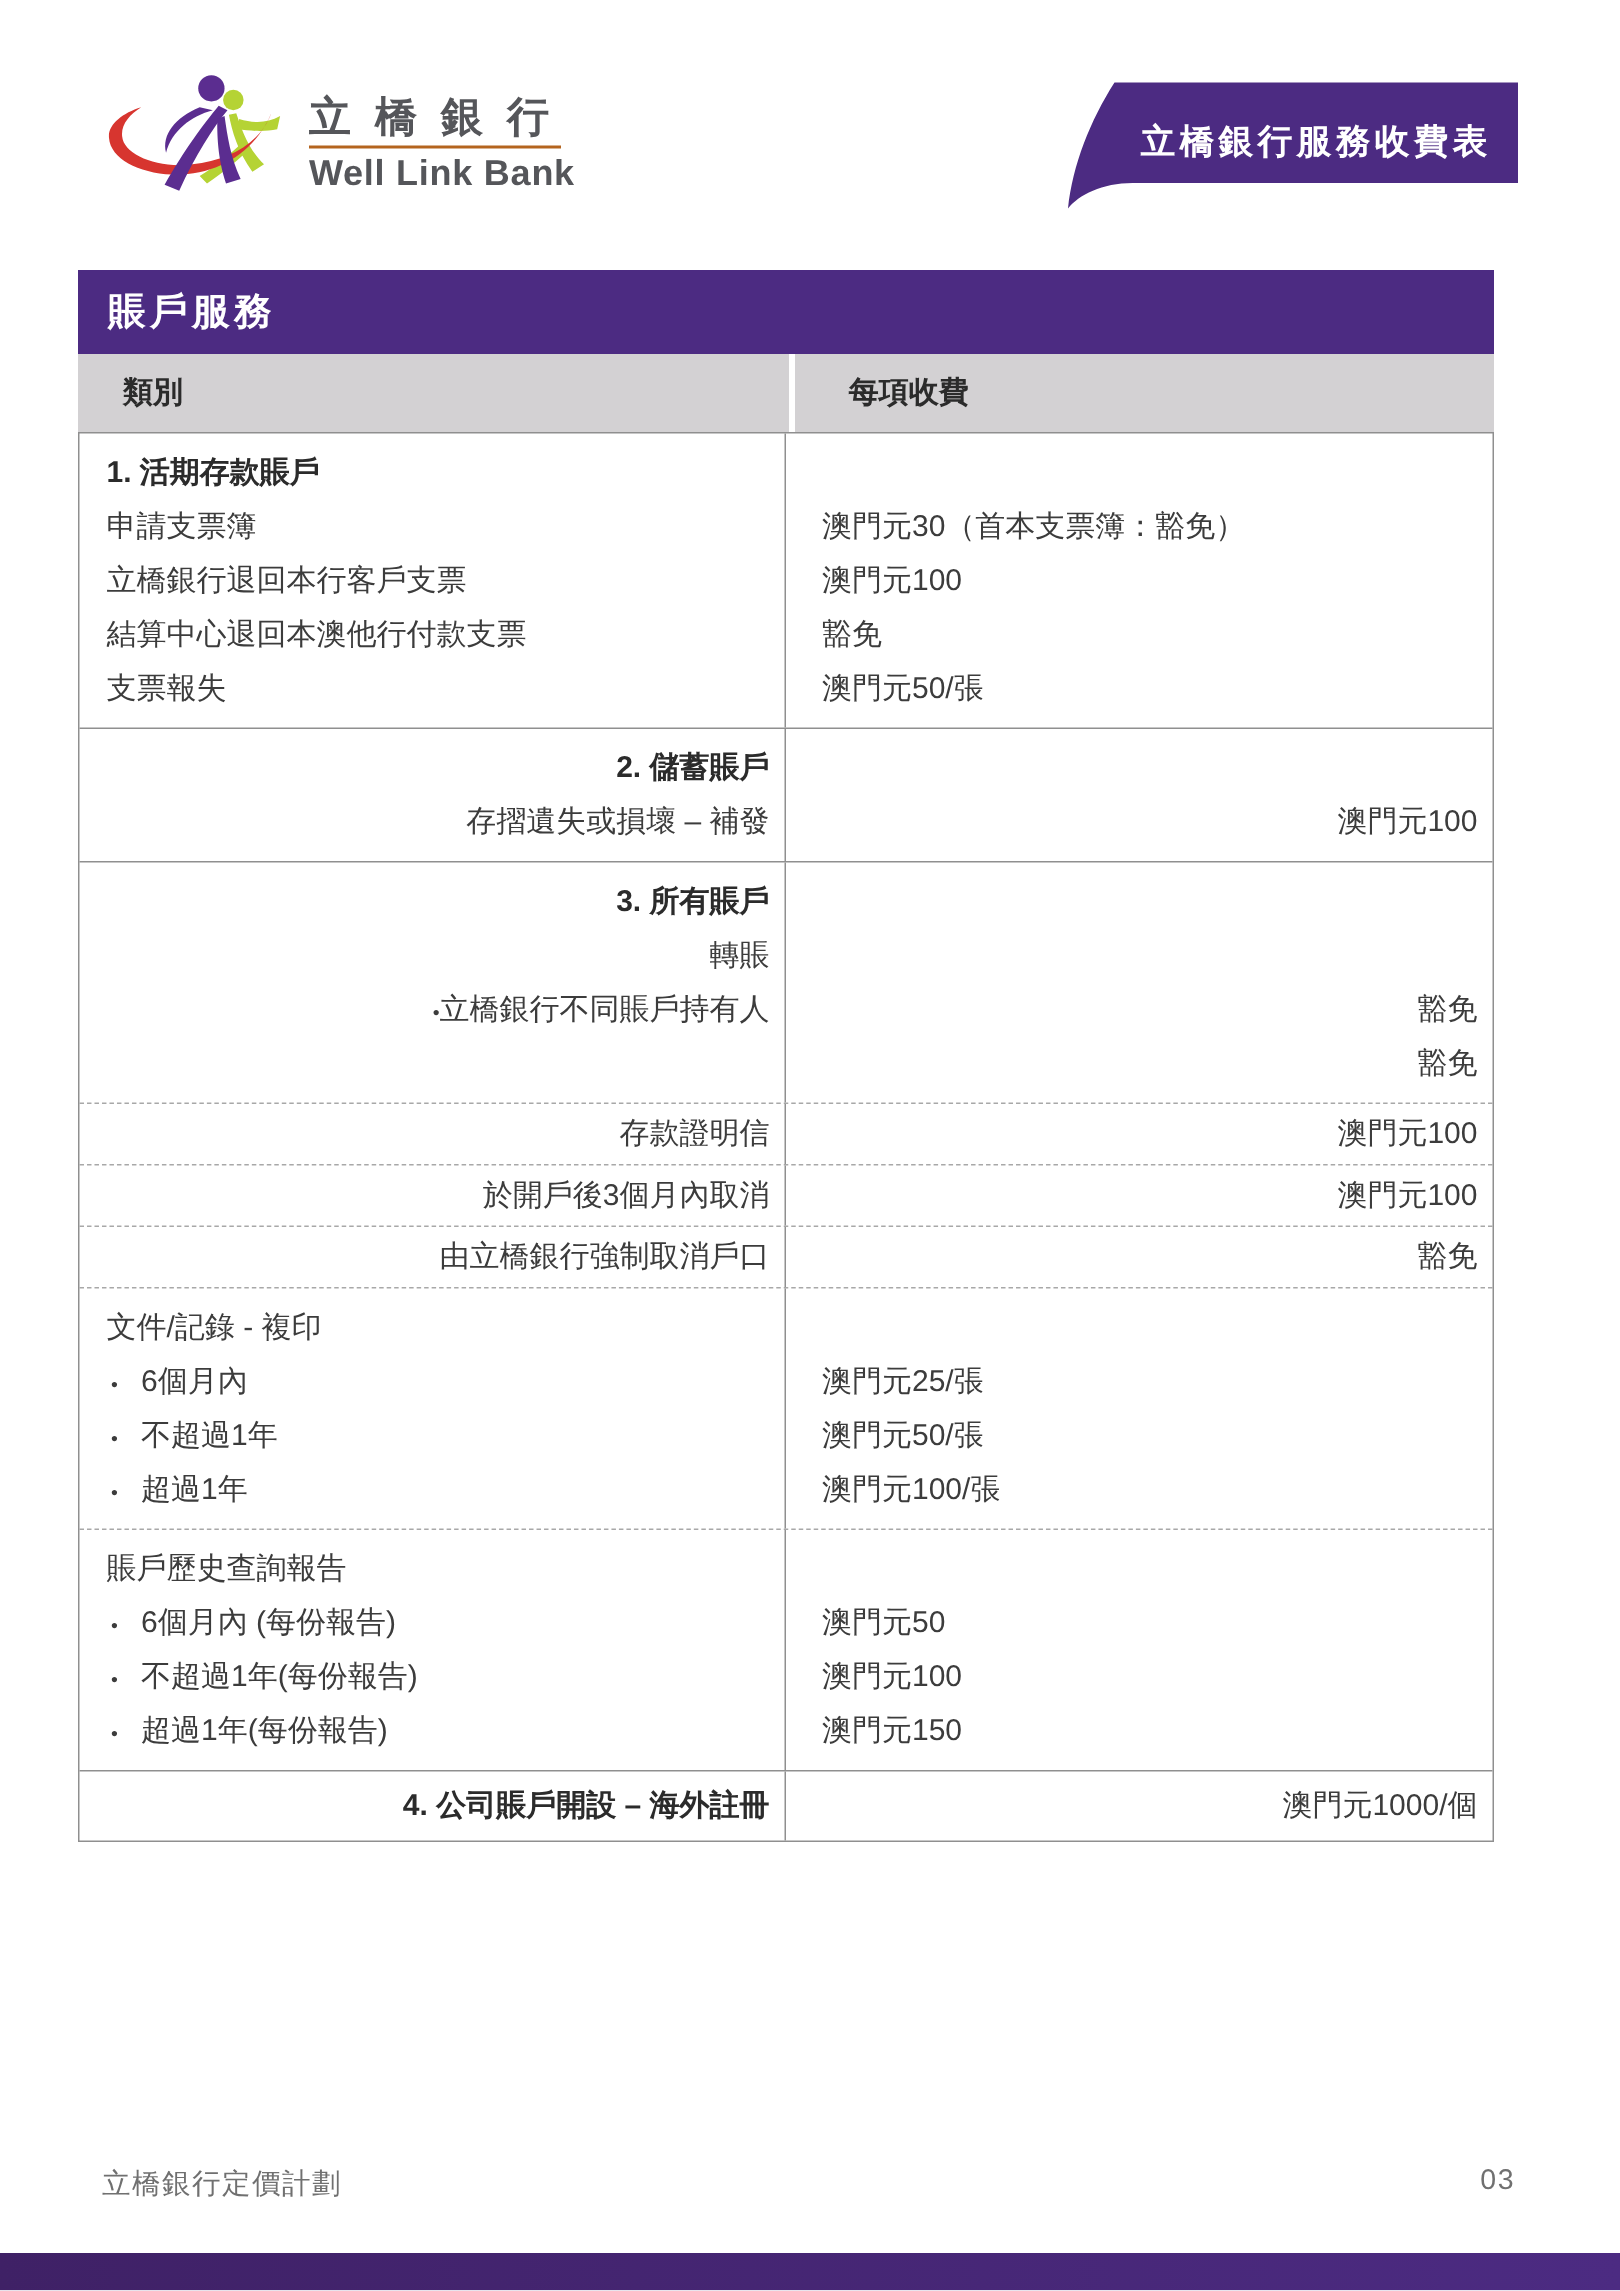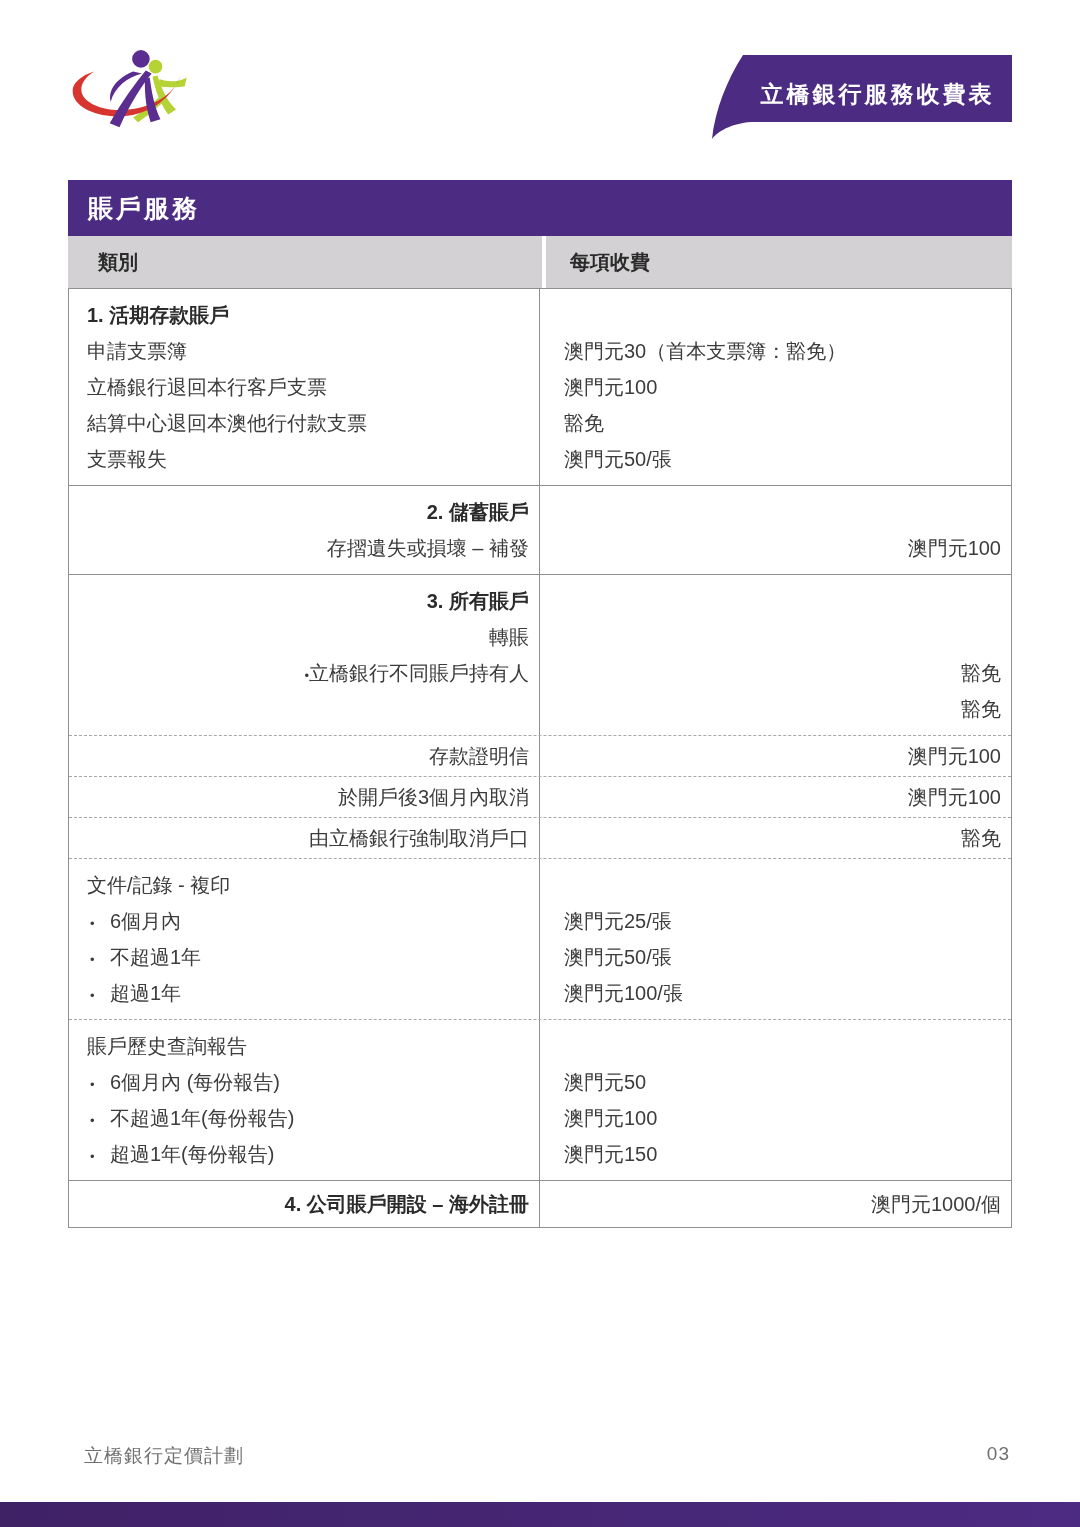--- a/index.html
+++ b/index.html
@@ -22,40 +22,40 @@
   .logo-rule{width:168px;height:2px;background:var(--logo-underline);margin:3px 0 4px 0;}
   .logo-en{font-size:24px;font-weight:bold;color:var(--logo-text);letter-spacing:0.5px;line-height:26px;white-space:nowrap;}
 
   
   .banner{position:absolute;left:705px;top:50px;width:307px;height:95px;}
   .banner svg{position:absolute;left:0;top:0;}
   .banner-label{position:absolute;left:38px;top:5px;width:269px;height:79px;display:flex;align-items:center;justify-content:center;
     color:#fff;font-size:23px;font-weight:bold;letter-spacing:3px;white-space:nowrap;}
 
   
-  .tablewrap{position:absolute;left:68px;top:180px;width:944px;}
+  .tablewrap{position:absolute;left:52px;top:180px;width:944px;}
   .t-title{height:56px;background:var(--purple);color:#fff;font-size:25px;font-weight:bold;
     line-height:56px;padding-left:20px;letter-spacing:3px;}
   .t-head{height:52px;background:var(--header-gray);display:flex;font-size:20px;font-weight:bold;color:var(--text-heading);}
   .t-head .hc1{width:50%;line-height:52px;padding-left:18px;border-right:4px solid #ffffff;margin-left:12px;}
-  .t-head .hc2{width:50%;line-height:52px;padding-left:24px;}
+  .t-head .hc2{width:50%;line-height:52px;padding-left:36px;}
   .t-body{border:1px solid var(--border-gray);}
   .sec{display:flex;}
   .sec + .sec-solid{border-top:1px solid var(--border-gray);text-align:right;}
   .sec + .sec-dashed{border-top:1px dashed var(--dash-gray);}
   .colL{width:50%;border-right:1px solid var(--border-gray);padding:8px 10px 8px 18px;}
   .colR{width:50%;padding:8px 10px 8px 24px;}
   .sec-compact .colL,.sec-compact .colR{padding-top:2px;padding-bottom:2px;text-align:right;}
   .sec-last .colL,.sec-last .colR{padding-top:5px;padding-bottom:5px;}
   .ln{height:36px;line-height:36px;font-size:20px;color:var(--text-dark);white-space:nowrap;overflow:hidden;}
   .ln.bold{font-weight:bold;color:var(--text-heading);}
   .dot{display:inline-block;width:20px;margin-left:3px;font-size:13px;color:var(--text-dark);}
 
   
-  .foot-left{position:absolute;left:84px;top:1443px;font-size:19px;color:var(--footer-gray);letter-spacing:1px;font-family:Liberation Mono, monospace;}
+  .foot-left{position:absolute;left:68px;top:1443px;font-size:19px;color:var(--footer-gray);letter-spacing:1px;font-family:Liberation Mono, monospace;}
   .foot-page{position:absolute;right:70px;top:1443px;font-size:19px;color:var(--footer-gray);letter-spacing:1px;}
   .bottom-bar{position:absolute;left:0;bottom:0;width:1080px;height:25px;
     background:linear-gradient(90deg,var(--purple-dark),var(--purple));}
 </style>
 </head>
 <body>
 
 <div class="page">
 
   <div class="logo">
@@ -71,20 +71,25 @@
       <path style="fill:var(--logo-red)" d="M35 28 C 22 32 12 40 13 49 C 14 63 33 73 56 74 C 86 75 112 60 124 32
         C 116 53 95 64 70 67 C 45 70 23 60 22 48 C 21 40 27 33 35 28 Z"></path>
 
       <g style="fill:var(--logo-purple)">
         <circle cx="83" cy="15" r="9"></circle>
         <path d="M88 27 C 78 39 64 58 51 81 L 61 85 C 72 61 84 42 94 30 Z"></path>
         <path d="M84 30 C 69 34 56 44 52 59 C 49 47 58 35 75 28 Z"></path>
         <path d="M92 34 C 94 48 96 62 103 77 L 93 80 C 87 62 87 46 87 36 Z"></path>
       </g>
     </svg>
+    <div class="logo-text">
+      <div class="logo-cn">立橋銀行</div>
+      <div class="logo-rule"></div>
+      <div class="logo-en">Well Link Bank</div>
+    </div>
   </div>
 
   <div class="banner">
     <svg width="307" height="95" viewBox="0 0 307 95">
       <path style="fill:var(--purple)" d="M38 5 L307 5 L307 72 L50 72 C 30 72 14 80 7 89 C 10 60 22 30 38 5 Z"></path>
     </svg>
     <div class="banner-label">立橋銀行服務收費表</div>
   </div>
 
   <div class="tablewrap">

